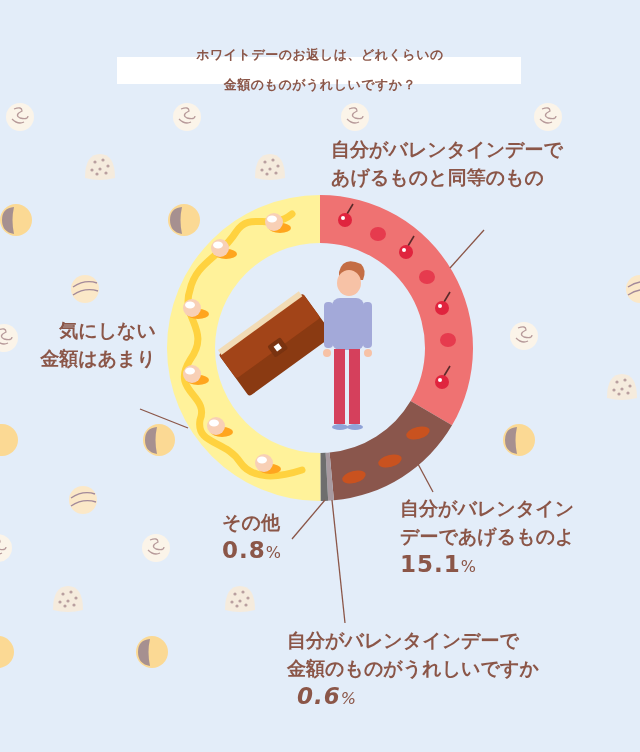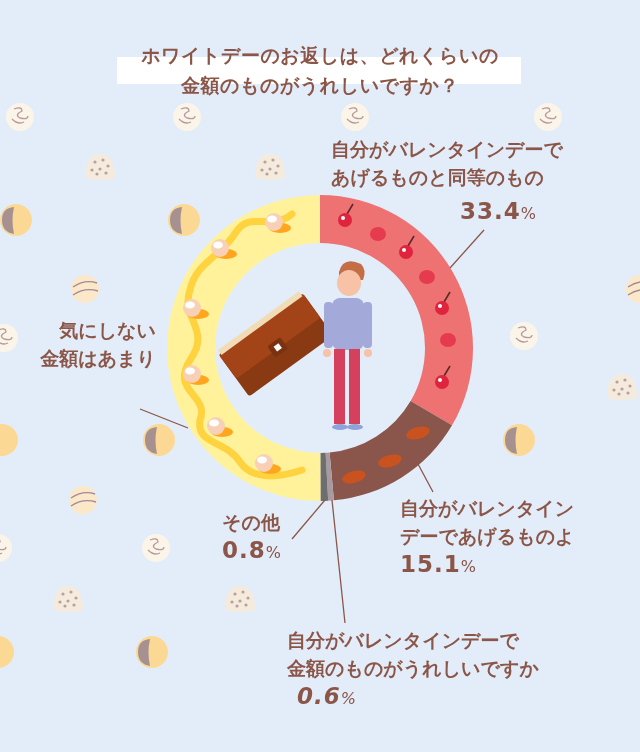--- a/index.html
+++ b/index.html
@@ -1,20 +1,20 @@
 <!DOCTYPE html>
 <html><head>
 <meta charset="utf-8">
 <style>
   html, body { margin:0; padding:0; }
   body { width:640px; height:752px; background:#e3edf9; position:relative; overflow:hidden;
          font-family:"DejaVu Sans","Liberation Sans",sans-serif; color:#8b5648; }
   .bg { position:absolute; left:0; top:0; width:640px; height:752px; }
   .title { position:absolute; left:0; top:40px; width:640px; text-align:center; font-weight:bold;
-           font-size:19px; line-height:30px; z-index:3; letter-spacing:0.5px; }
+           font-size:13px; line-height:30px; z-index:3; letter-spacing:0.5px; }
   .title-hl { position:absolute; left:117px; top:57px; width:404px; height:27px; background:#ffffff; z-index:2; }
   .chart { position:absolute; left:0; top:0; width:640px; height:752px; z-index:1; }
   .lbl { position:absolute; font-weight:bold; font-size:19px; line-height:28px; z-index:3; white-space:nowrap; }
   .pct { font-size:23px; letter-spacing:1px; }
   .pct small { font-size:16px; font-weight:normal; }
 </style>
 </head>
 <body>
 
 <svg class="bg" width="640" height="752" viewBox="0 0 640 752">
@@ -179,21 +179,20 @@
     <line x1="418" y1="464" x2="433" y2="492"></line>
     <line x1="332" y1="500" x2="345" y2="623"></line>
     <line x1="325" y1="500" x2="292" y2="539"></line>
     <line x1="140" y1="409" x2="188" y2="428"></line>
   </g>
 </svg>
 
 <div class="lbl" style="left:331px; top:135px;">
   <div>自分がバレンタインデーで</div>
   <div>あげるものと同等のもの</div>
-  <div class="pct" style="margin-left:129px; margin-top:6px;"><span>33.4</span><small>%</small></div>
 </div>
 
 <div class="lbl" style="left:20px; top:316px; text-align:right; width:136px;">
   <div>気にしない</div>
   <div>金額はあまり</div>
 </div>
 
 <div class="lbl" style="left:400px; top:494px;">
   <div>自分がバレンタイン</div>
   <div>デーであげるものよ</div>

